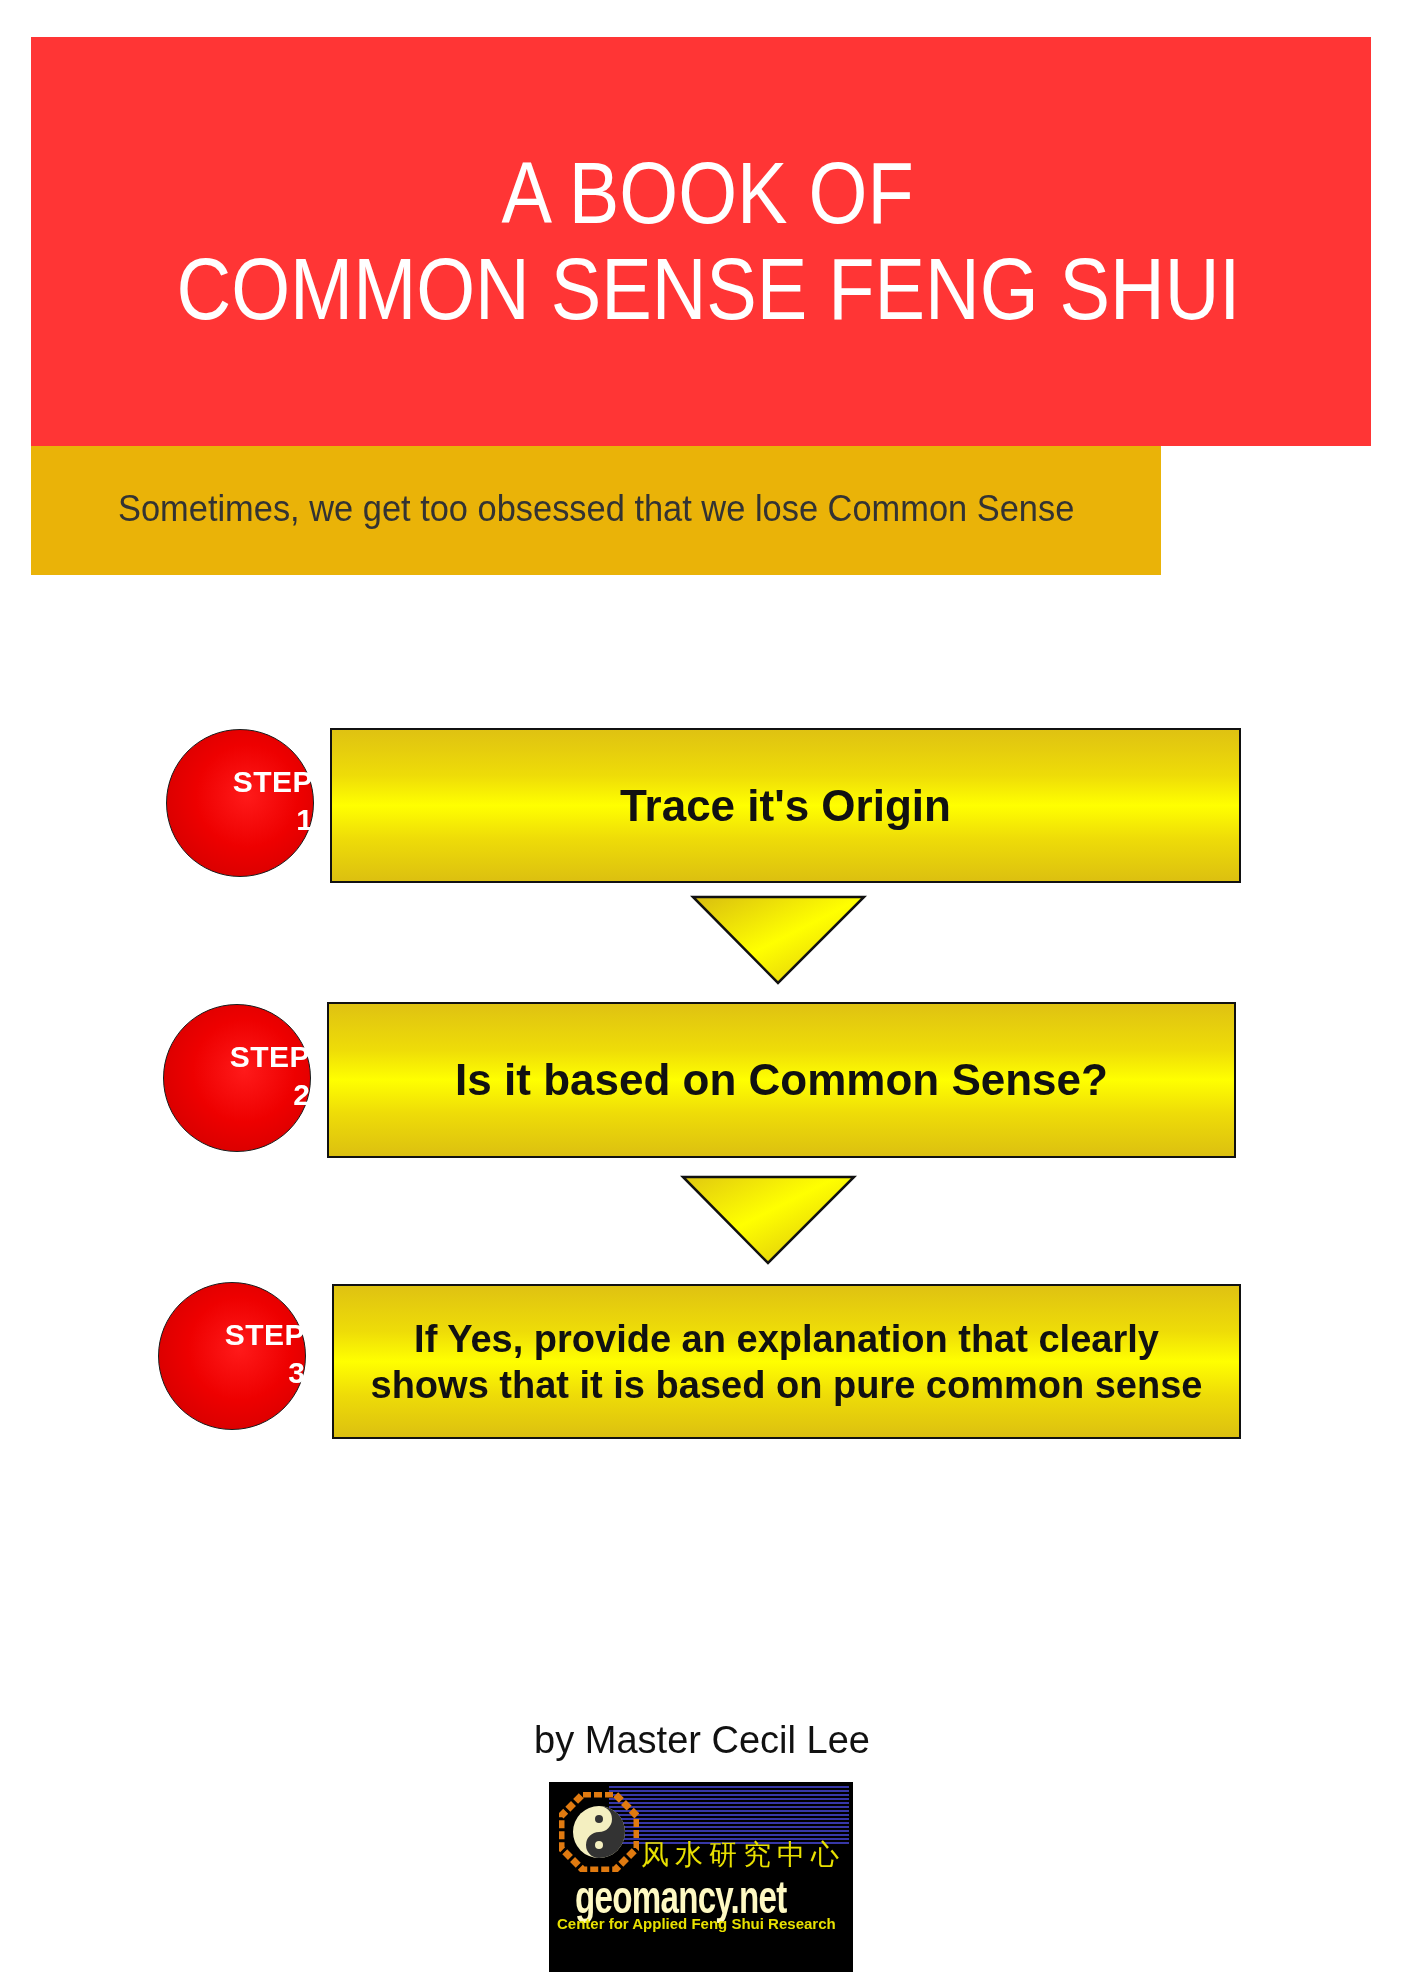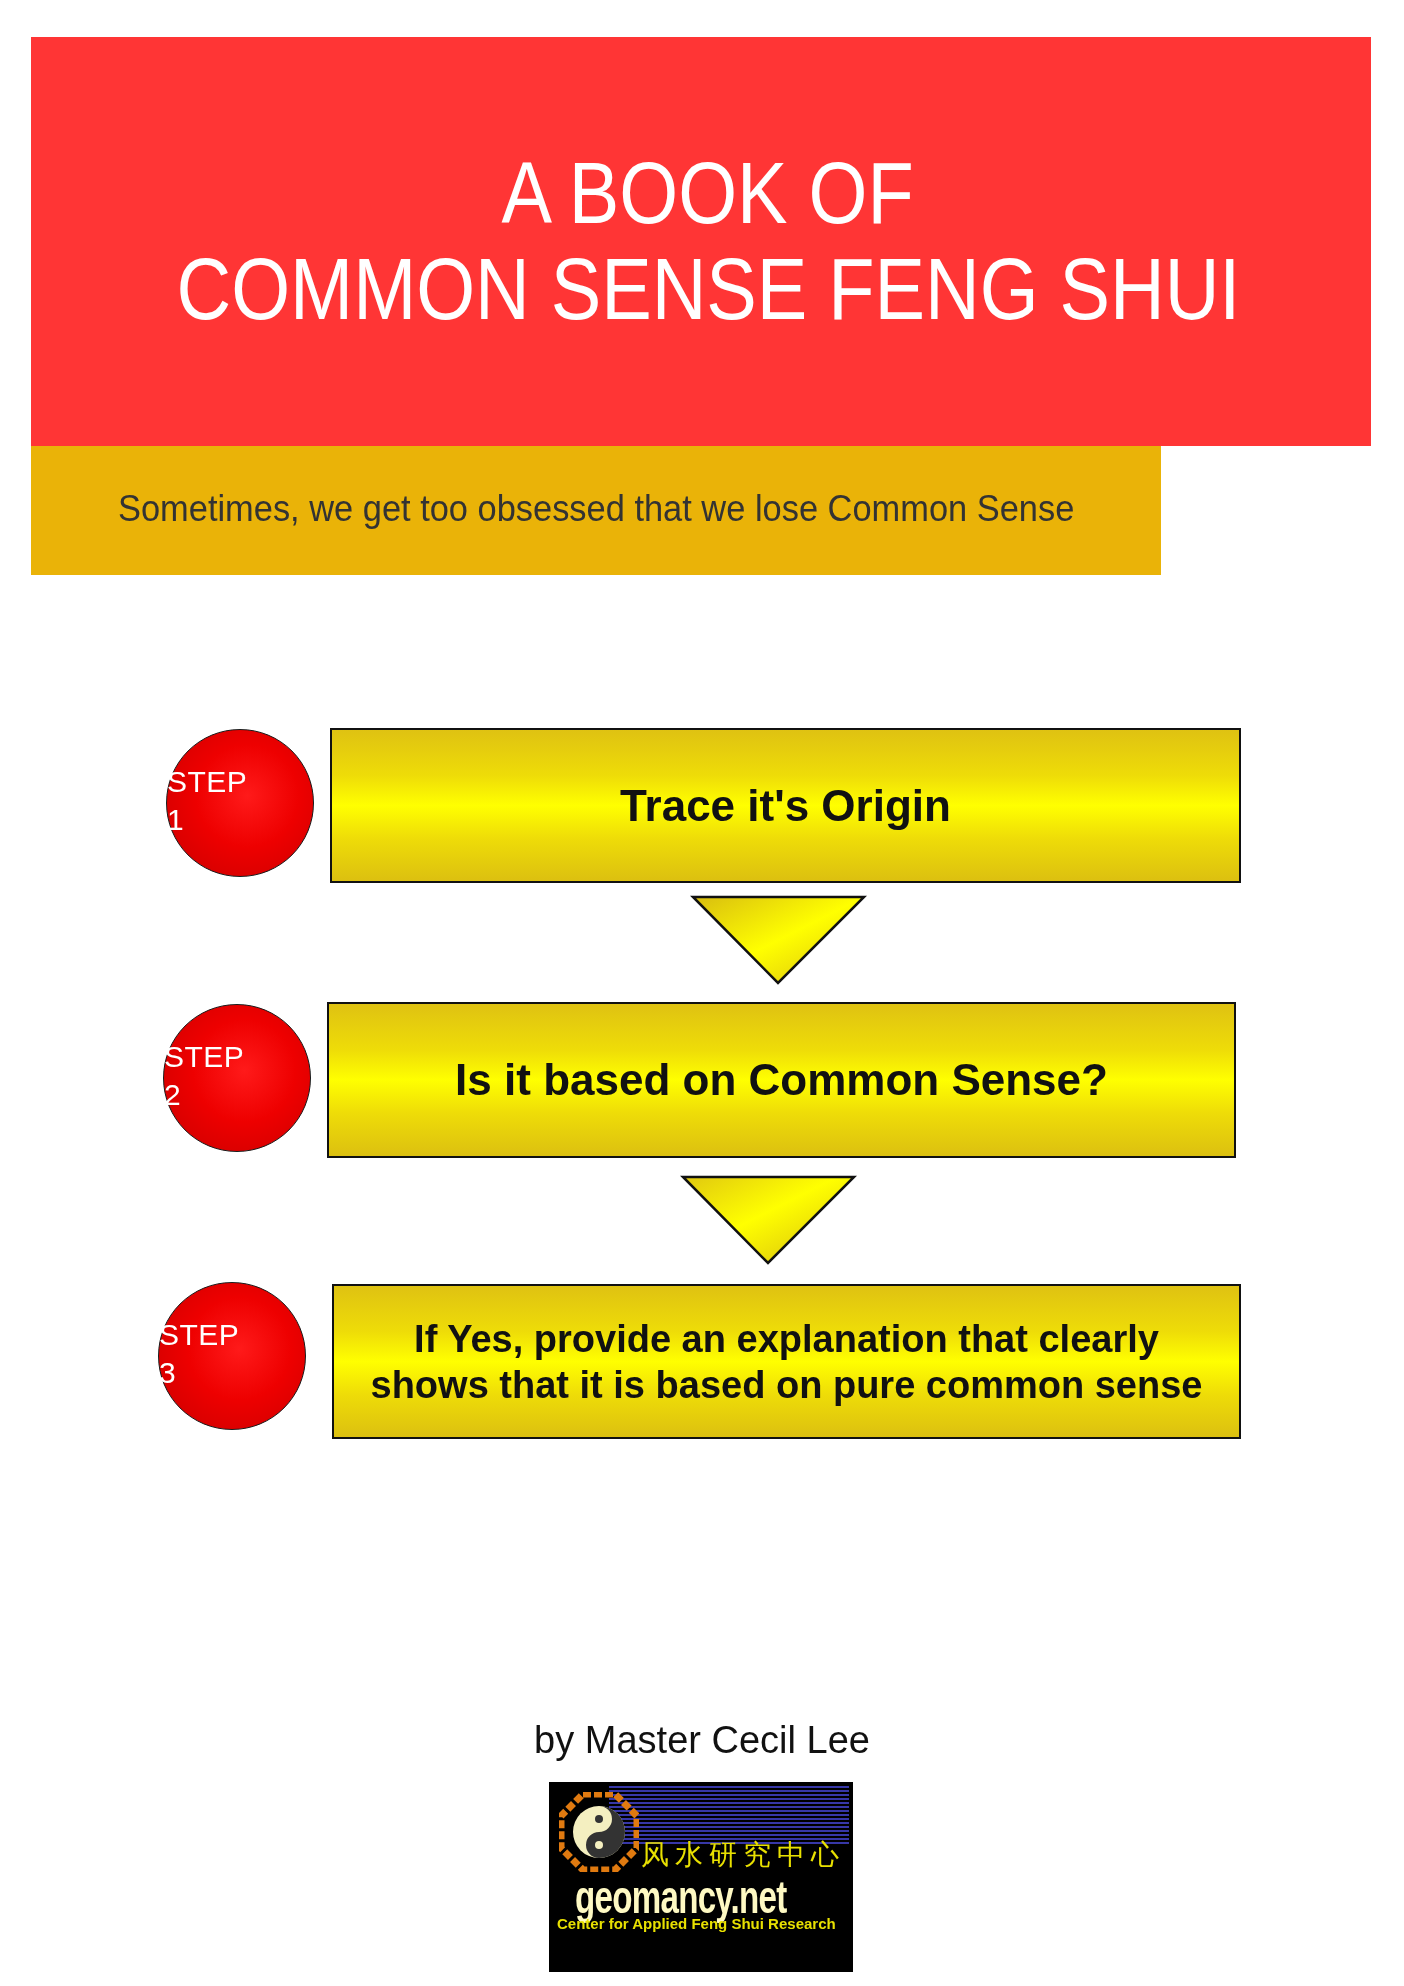--- a/index.html
+++ b/index.html
@@ -10,21 +10,21 @@
   .title-line span { display: inline-block; transform: scaleX(0.86); transform-origin: center; }
   .title-line.l1 { top: 112px; }
   .title-line.l2 { top: 208px; text-decoration: underline; }
 
   .subtitle-band { position: absolute; left: 31px; top: 446px; width: 1130px; height: 129px; background: #eab308; }
   .subtitle { position: absolute; left: 0; width: 100%; top: 41px; text-align: center; color: #333333; font-size: 37px; line-height: 44px; white-space: nowrap; }
   .subtitle span { display: inline-block; transform: scaleX(0.93); }
 
   .step-circle { position: absolute; width: 148px; height: 148px; border-radius: 50%; border: 1.5px solid #1a1a1a;
     background: radial-gradient(circle at 55% 45%, #ff1a1a 0%, #ee0000 45%, #c80000 100%);
-    color: #ffffff; text-align: left; font-family: "Liberation Sans", sans-serif; font-weight: normal; box-sizing: border-box; }
+    color: #ffffff; text-align: right; font-family: "Liberation Sans", sans-serif; font-weight: bold; box-sizing: border-box; }
   .step-circle .s-label { position: absolute; top: 36px; left: 0; width: 100%; font-size: 30px; line-height: 32px; letter-spacing: 0.5px; }
   .step-circle .s-num { position: absolute; top: 74px; left: 0; width: 100%; font-size: 30px; line-height: 32px; }
 
   .step-box { position: absolute; box-sizing: border-box; border: 2px solid #111111;
     background: linear-gradient(to bottom, #dfc212 0%, #eedc08 30%, #ffff00 50%, #eedc08 72%, #dcc010 100%);
     display: flex; align-items: center; justify-content: center; text-align: center; color: #111111;
     font-family: "Liberation Sans", sans-serif; font-weight: bold; }
   .step-box .txt { font-size: 44px; line-height: 46px; }
   .step-box .txt.two { font-size: 38px; line-height: 46px; }
   .step-box .txt span { display: block; }

